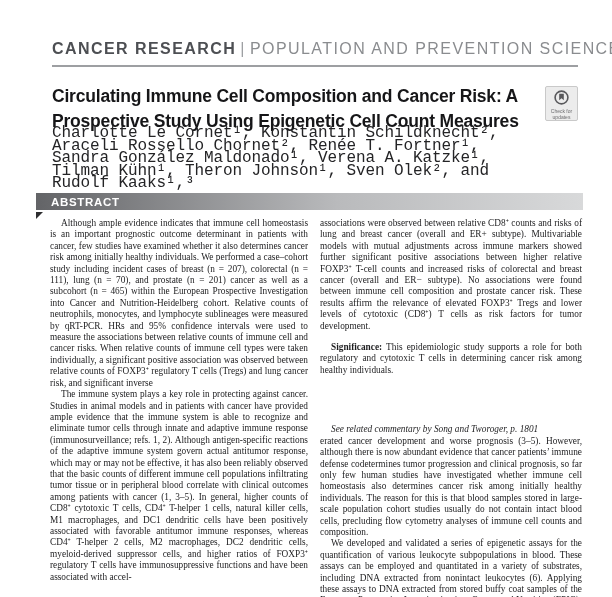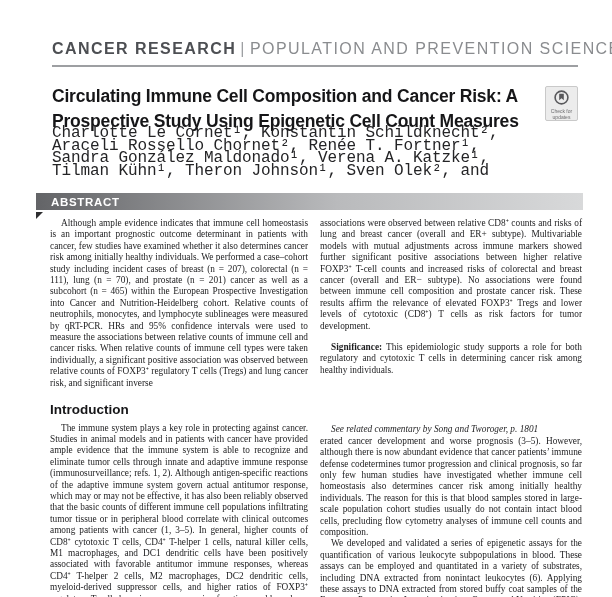--- a/index.html
+++ b/index.html
@@ -105,30 +105,30 @@
         <path d="M5.2 3.8 h4.6 v6.4 l-2.3 -2.0 l-2.3 2.0 z" fill="#58585b"></path>
       </svg>
     </span>
     <span class="badge-text">Check for</span>
     <span class="badge-text">updates</span>
   </div>
 
   <div class="authors">
     <div>Charlotte Le Cornet¹, Konstantin Schildknecht², Araceli Rossello Chornet², Renée T. Fortner¹,</div>
     <div>Sandra González Maldonado¹, Verena A. Katzke¹, Tilman Kühn¹, Theron Johnson¹, Sven Olek², and</div>
+    <div>Rudolf Kaaks¹,³</div>
   </div>
 
   <div class="abstract-bar">
     <span class="abstract-bar-label">ABSTRACT</span>
   </div>
   <div class="abstract-notch"></div>
 
   <div class="col col-left">
     <p class="indent">Although ample evidence indicates that immune cell homeostasis is an important prognostic outcome determinant in patients with cancer, few studies have examined whether it also determines cancer risk among initially healthy individuals. We performed a case–cohort study including incident cases of breast (n = 207), colorectal (n = 111), lung (n = 70), and prostate (n = 201) cancer as well as a subcohort (n = 465) within the European Prospective Investigation into Cancer and Nutrition-Heidelberg cohort. Relative counts of neutrophils, monocytes, and lymphocyte sublineages were measured by qRT-PCR. HRs and 95% confidence intervals were used to measure the associations between relative counts of immune cell and cancer risks. When relative counts of immune cell types were taken individually, a significant positive association was observed between relative counts of FOXP3⁺ regulatory T cells (Tregs) and lung cancer risk, and significant inverse</p>
-    <h2 class="intro-heading">Introduction</h2>
     <p class="indent">The immune system plays a key role in protecting against cancer. Studies in animal models and in patients with cancer have provided ample evidence that the immune system is able to recognize and eliminate tumor cells through innate and adaptive immune response (immunosurveillance; refs. 1, 2). Although antigen-specific reactions of the adaptive immune system govern actual antitumor response, which may or may not be effective, it has also been reliably observed that the basic counts of different immune cell populations infiltrating tumor tissue or in peripheral blood correlate with clinical outcomes among patients with cancer (1, 3–5). In general, higher counts of CD8⁺ cytotoxic T cells, CD4⁺ T-helper 1 cells, natural killer cells, M1 macrophages, and DC1 dendritic cells have been positively associated with favorable antitumor immune responses, whereas CD4⁺ T-helper 2 cells, M2 macrophages, DC2 dendritic cells, myeloid-derived suppressor cells, and higher ratios of FOXP3⁺ regulatory T cells have immunosuppressive functions and have been associated with accel-</p>
   </div>
 
   <div class="col col-right">
     <p>associations were observed between relative CD8⁺ counts and risks of lung and breast cancer (overall and ER+ subtype). Multivariable models with mutual adjustments across immune markers showed further significant positive associations between higher relative FOXP3⁺ T-cell counts and increased risks of colorectal and breast cancer (overall and ER− subtype). No associations were found between immune cell composition and prostate cancer risk. These results affirm the relevance of elevated FOXP3⁺ Tregs and lower levels of cytotoxic (CD8⁺) T cells as risk factors for tumor development.</p>
     <p class="sig-para"><span class="sig-label">Significance:</span><span> This epidemiologic study supports a role for both regulatory and cytotoxic T cells in determining cancer risk among healthy individuals.</span></p>
     <p class="commentary">See related commentary by Song and Tworoger, p. 1801</p>
     <p class="body-start">erated cancer development and worse prognosis (3–5). However, although there is now abundant evidence that cancer patients’ immune defense codetermines tumor progression and clinical prognosis, so far only few human studies have investigated whether immune cell homeostasis also determines cancer risk among initially healthy individuals. The reason for this is that blood samples stored in large-scale population cohort studies usually do not contain intact blood cells, precluding flow cytometry analyses of immune cell counts and composition.</p>
     <p class="p2">We developed and validated a series of epigenetic assays for the quantification of various leukocyte subpopulations in blood. These assays can be employed and quantitated in a variety of substrates, including DNA extracted from nonintact leukocytes (6). Applying these assays to DNA extracted from stored buffy coat samples of the European Prospective Investigation into Cancer and Nutrition (EPIC)-Heidelberg cohort, we reported a relationship between a higher ratio of Foxp3⁺ to total CD3⁺ T-lymphocytes (“ImmunoCRIT”</p>
   </div>

